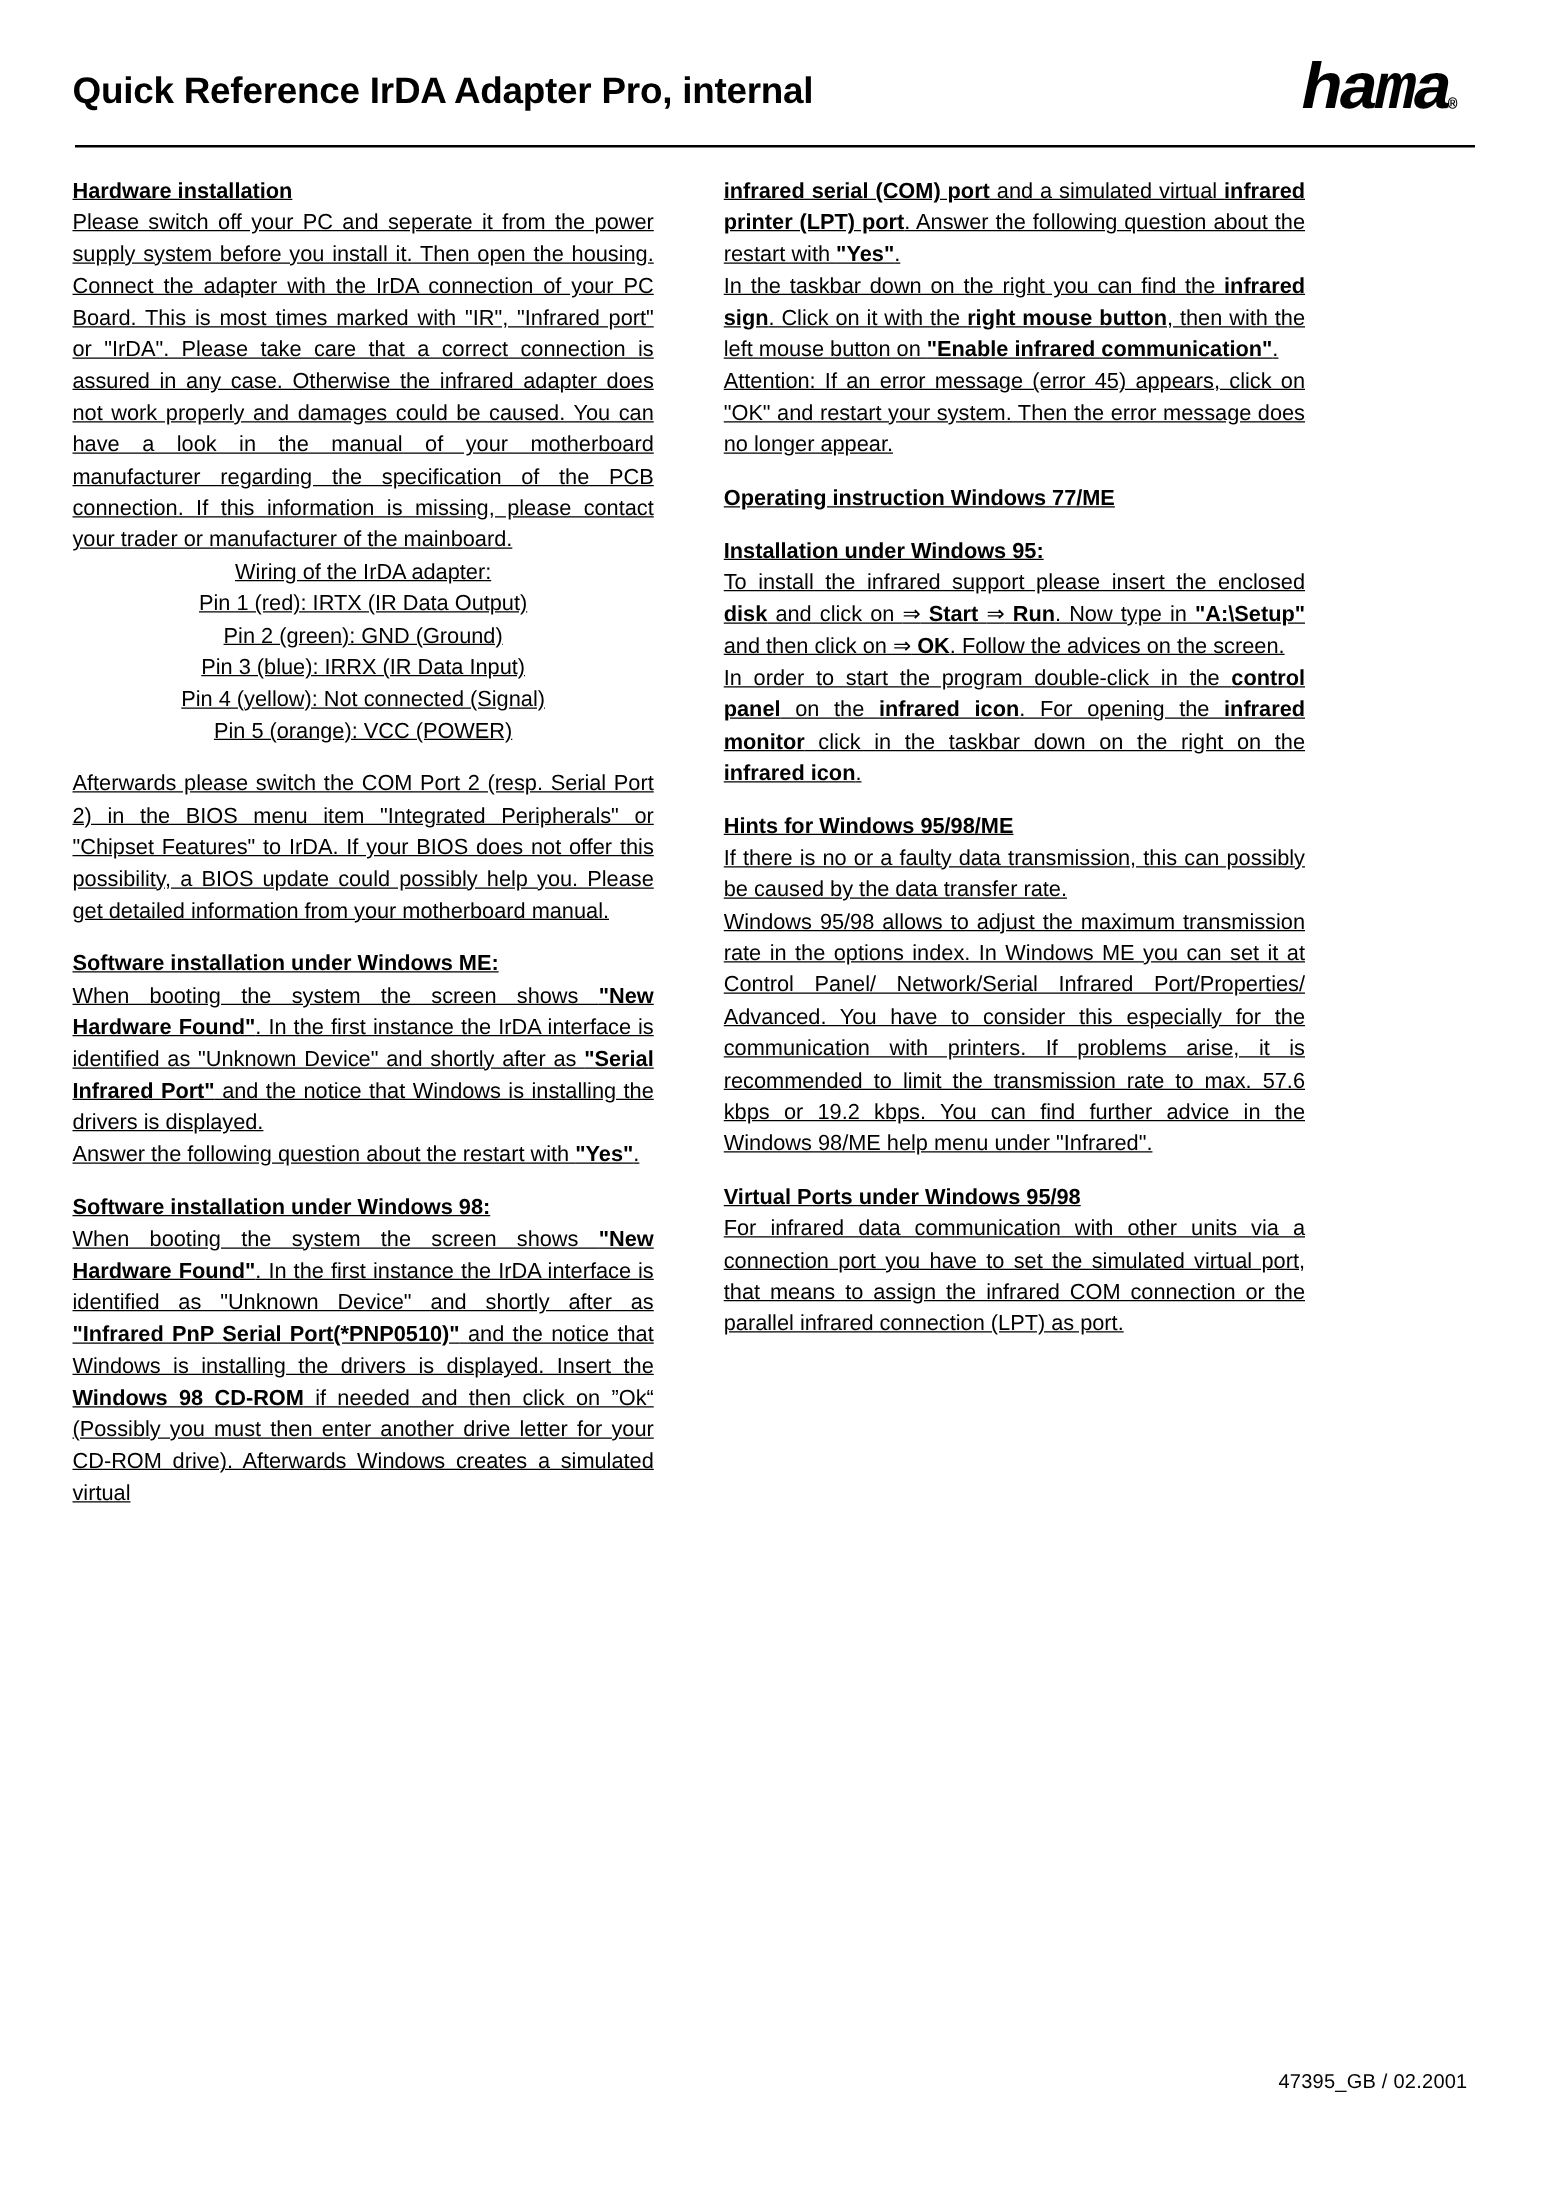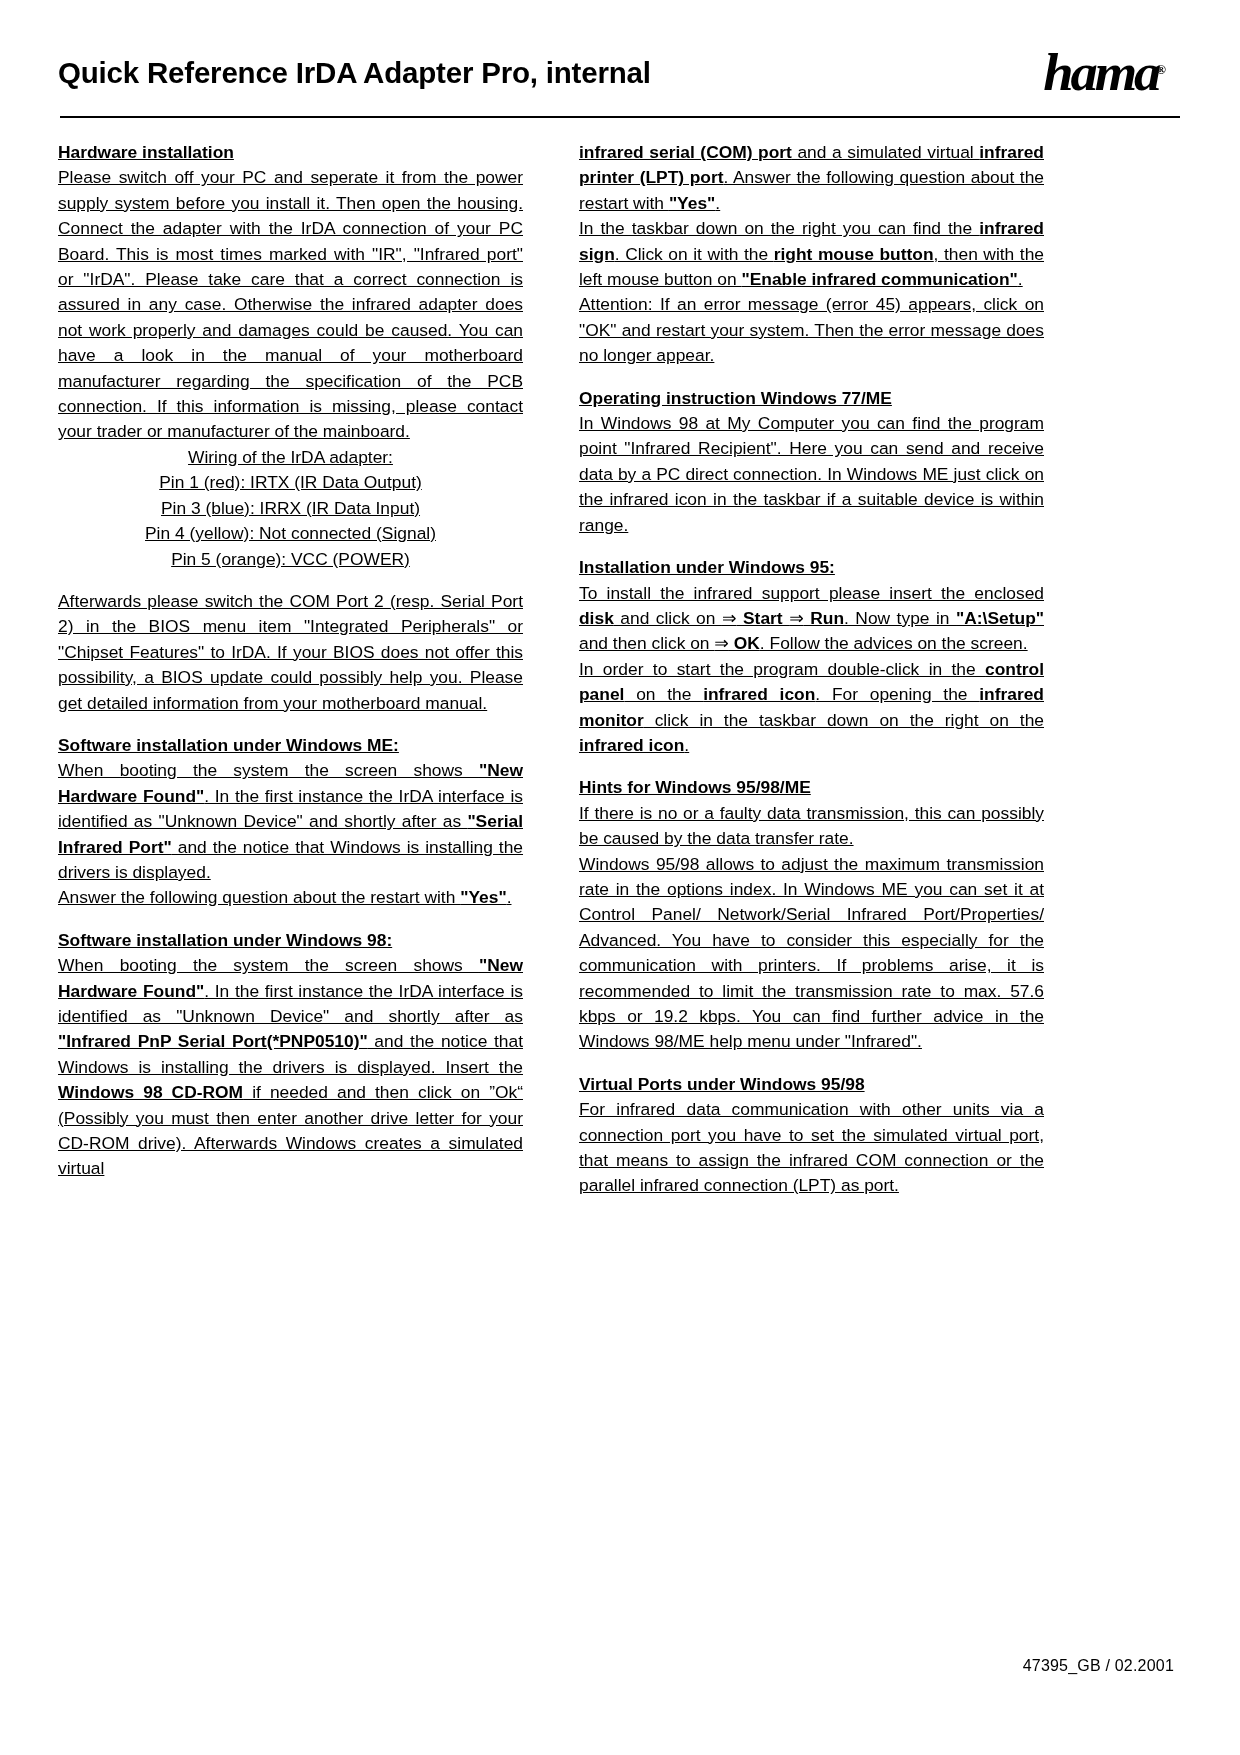--- a/index.html
+++ b/index.html
@@ -34,22 +34,22 @@
     font-size: 29.5px;
     font-weight: bold;
     letter-spacing: -0.2px;
     margin-top: 16px;
     white-space: nowrap;
   }
   .logo {
     margin-top: 8px;
     margin-right: 16px;
     display: flex;
-    align-items: center;
-    font-family: Liberation Serif, serif;
+    align-items: flex-end;
+    font-family: Liberation Mono, monospace;
   }
   .logo-text {
     font-size: 52px;
     font-weight: bold;
     font-style: italic;
     letter-spacing: -3px;
     line-height: 0.95;
     transform: scaleX(1.05);
   }
   .logo-reg {
@@ -120,20 +120,21 @@
   <div class="columns">
 
     <div class="col">
 
       <p class="sec-head">Hardware installation</p>
       <p>Please switch off your PC and seperate it from the power supply system before you install it. Then open the housing. Connect the adapter with the IrDA connection of your PC Board. This is most times marked with "IR", "Infrared port" or "IrDA". Please take care that a correct connection is assured in any case. Otherwise the infrared adapter does not work properly and damages could be caused. You can have a look in the manual of your motherboard manufacturer regarding the specification of the PCB connection. If this information is missing, please contact your trader or manufacturer of the mainboard.</p>
 
       <div class="nowrap-list">
         <p>Wiring of the IrDA adapter:</p>
         <p>Pin 1 (red): IRTX (IR Data Output)</p>
+        <p>Pin 2 (green): GND (Ground)</p>
         <p>Pin 3 (blue): IRRX (IR Data Input)</p>
         <p>Pin 4 (yellow): Not connected (Signal)</p>
         <p>Pin 5 (orange): VCC (POWER)</p>
       </div>
 
       <div class="spacer"></div>
 
       <p>Afterwards please switch the COM Port 2 (resp. Serial Port 2) in the BIOS menu item "Integrated Peripherals" or "Chipset Features" to IrDA. If your BIOS does not offer this possibility, a BIOS update could possibly help you. Please get detailed information from your motherboard manual.</p>
 
       <div class="spacer"></div>
@@ -153,21 +154,20 @@
 
       <p><b>infrared serial (COM) port</b><span> and a simulated virtual </span><b>infrared printer (LPT) port</b><span>. Answer the following question about the restart with </span><b>"Yes"</b><span>.</span></p>
 
       <p><span>In the taskbar down on the right you can find the </span><b>infrared sign</b><span>. Click on it with the </span><b>right mouse button</b><span>, then with the left mouse button on </span><b>"Enable infrared communication"</b><span>.</span></p>
 
       <p>Attention: If an error message (error 45) appears, click on "OK" and restart your system. Then the error message does no longer appear.</p>
 
       <div class="spacer"></div>
 
       <p class="sec-head">Operating instruction Windows 77/ME</p>
-      <p>In Windows 98 at My Computer you can find the program point "Infrared Recipient". Here you can send and receive data by a PC direct connection. In Windows ME just click on the infrared icon in the taskbar if a suitable device is within range.</p>
 
       <div class="spacer"></div>
 
       <p class="sec-head">Installation under Windows 95:</p>
       <p><span>To install the infrared support please insert the enclosed </span><b>disk</b><span> and click on </span><span>⇒</span><b> Start </b><span>⇒</span><b>  Run</b><span>. Now type in </span><b>"A:\Setup"</b><span> and then click on </span><span>⇒</span><b> OK</b><span>. Follow the advices on the screen.</span></p>
 
       <p><span>In order to start the program double-click in the </span><b>control panel</b><span> on the </span><b>infrared icon</b><span>. For opening the </span><b>infrared monitor</b><span> click in the taskbar down on the right on the </span><b>infrared icon</b><span>.</span></p>
 
       <div class="spacer"></div>
 

